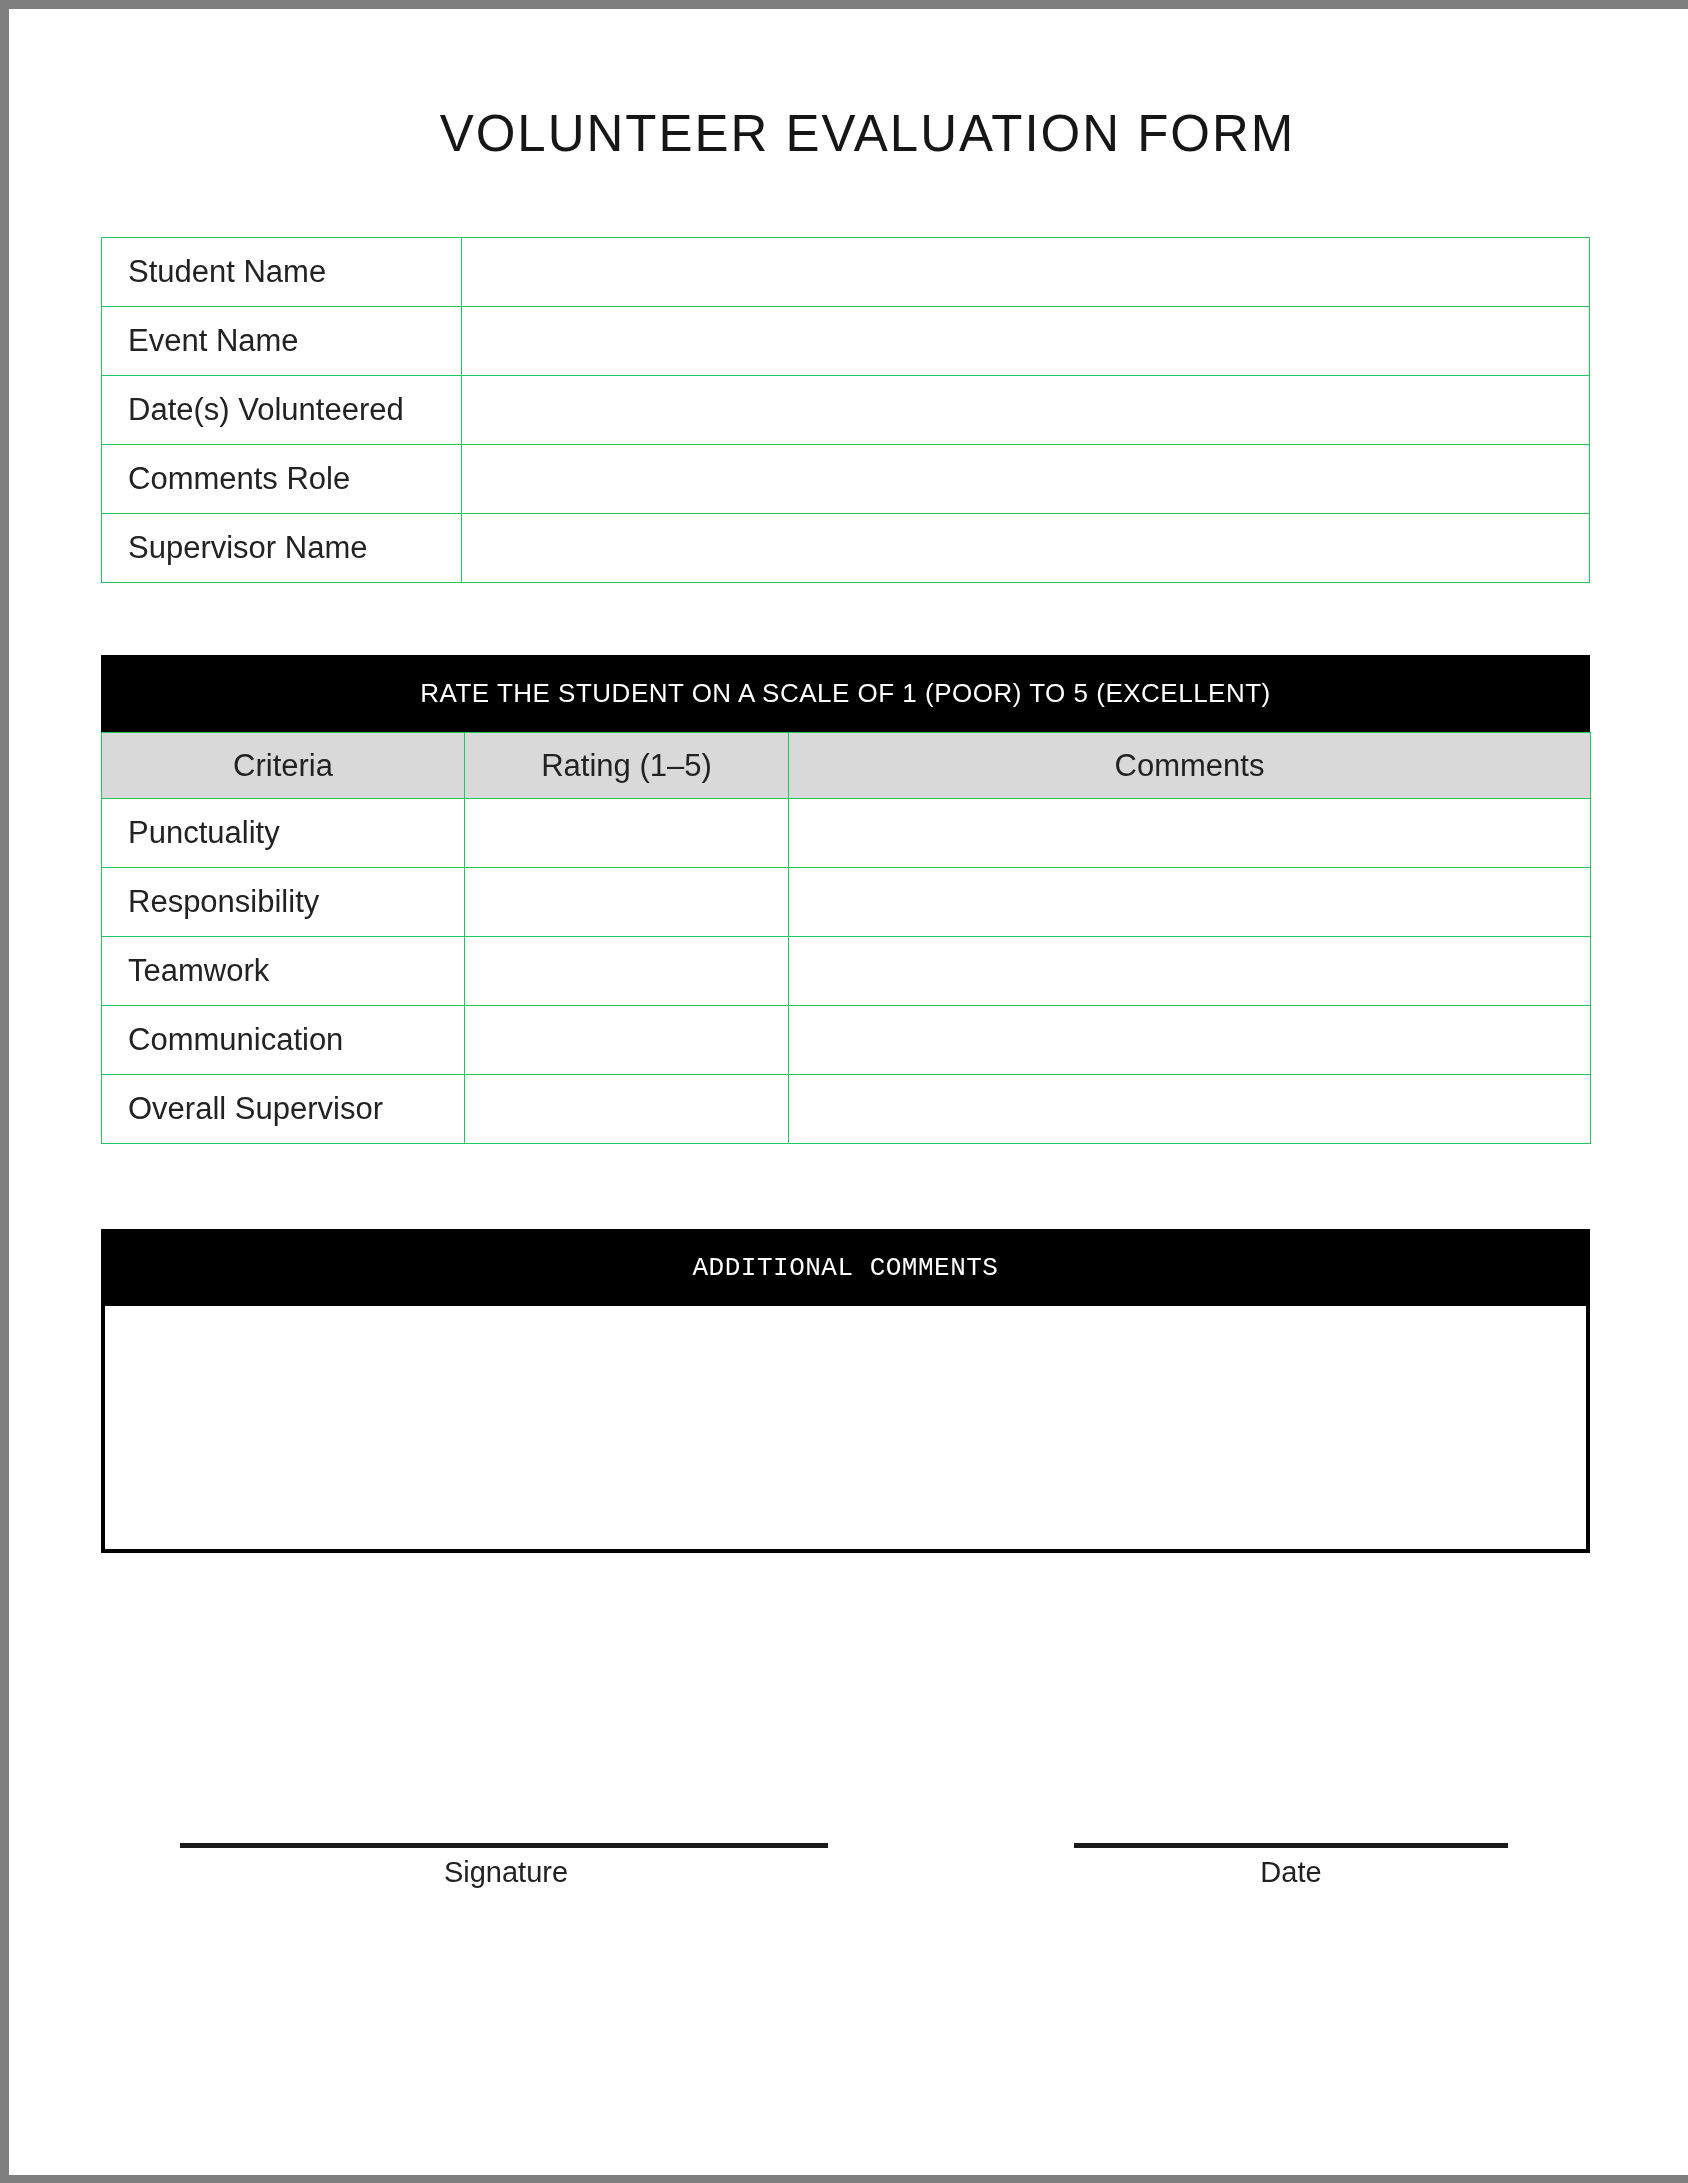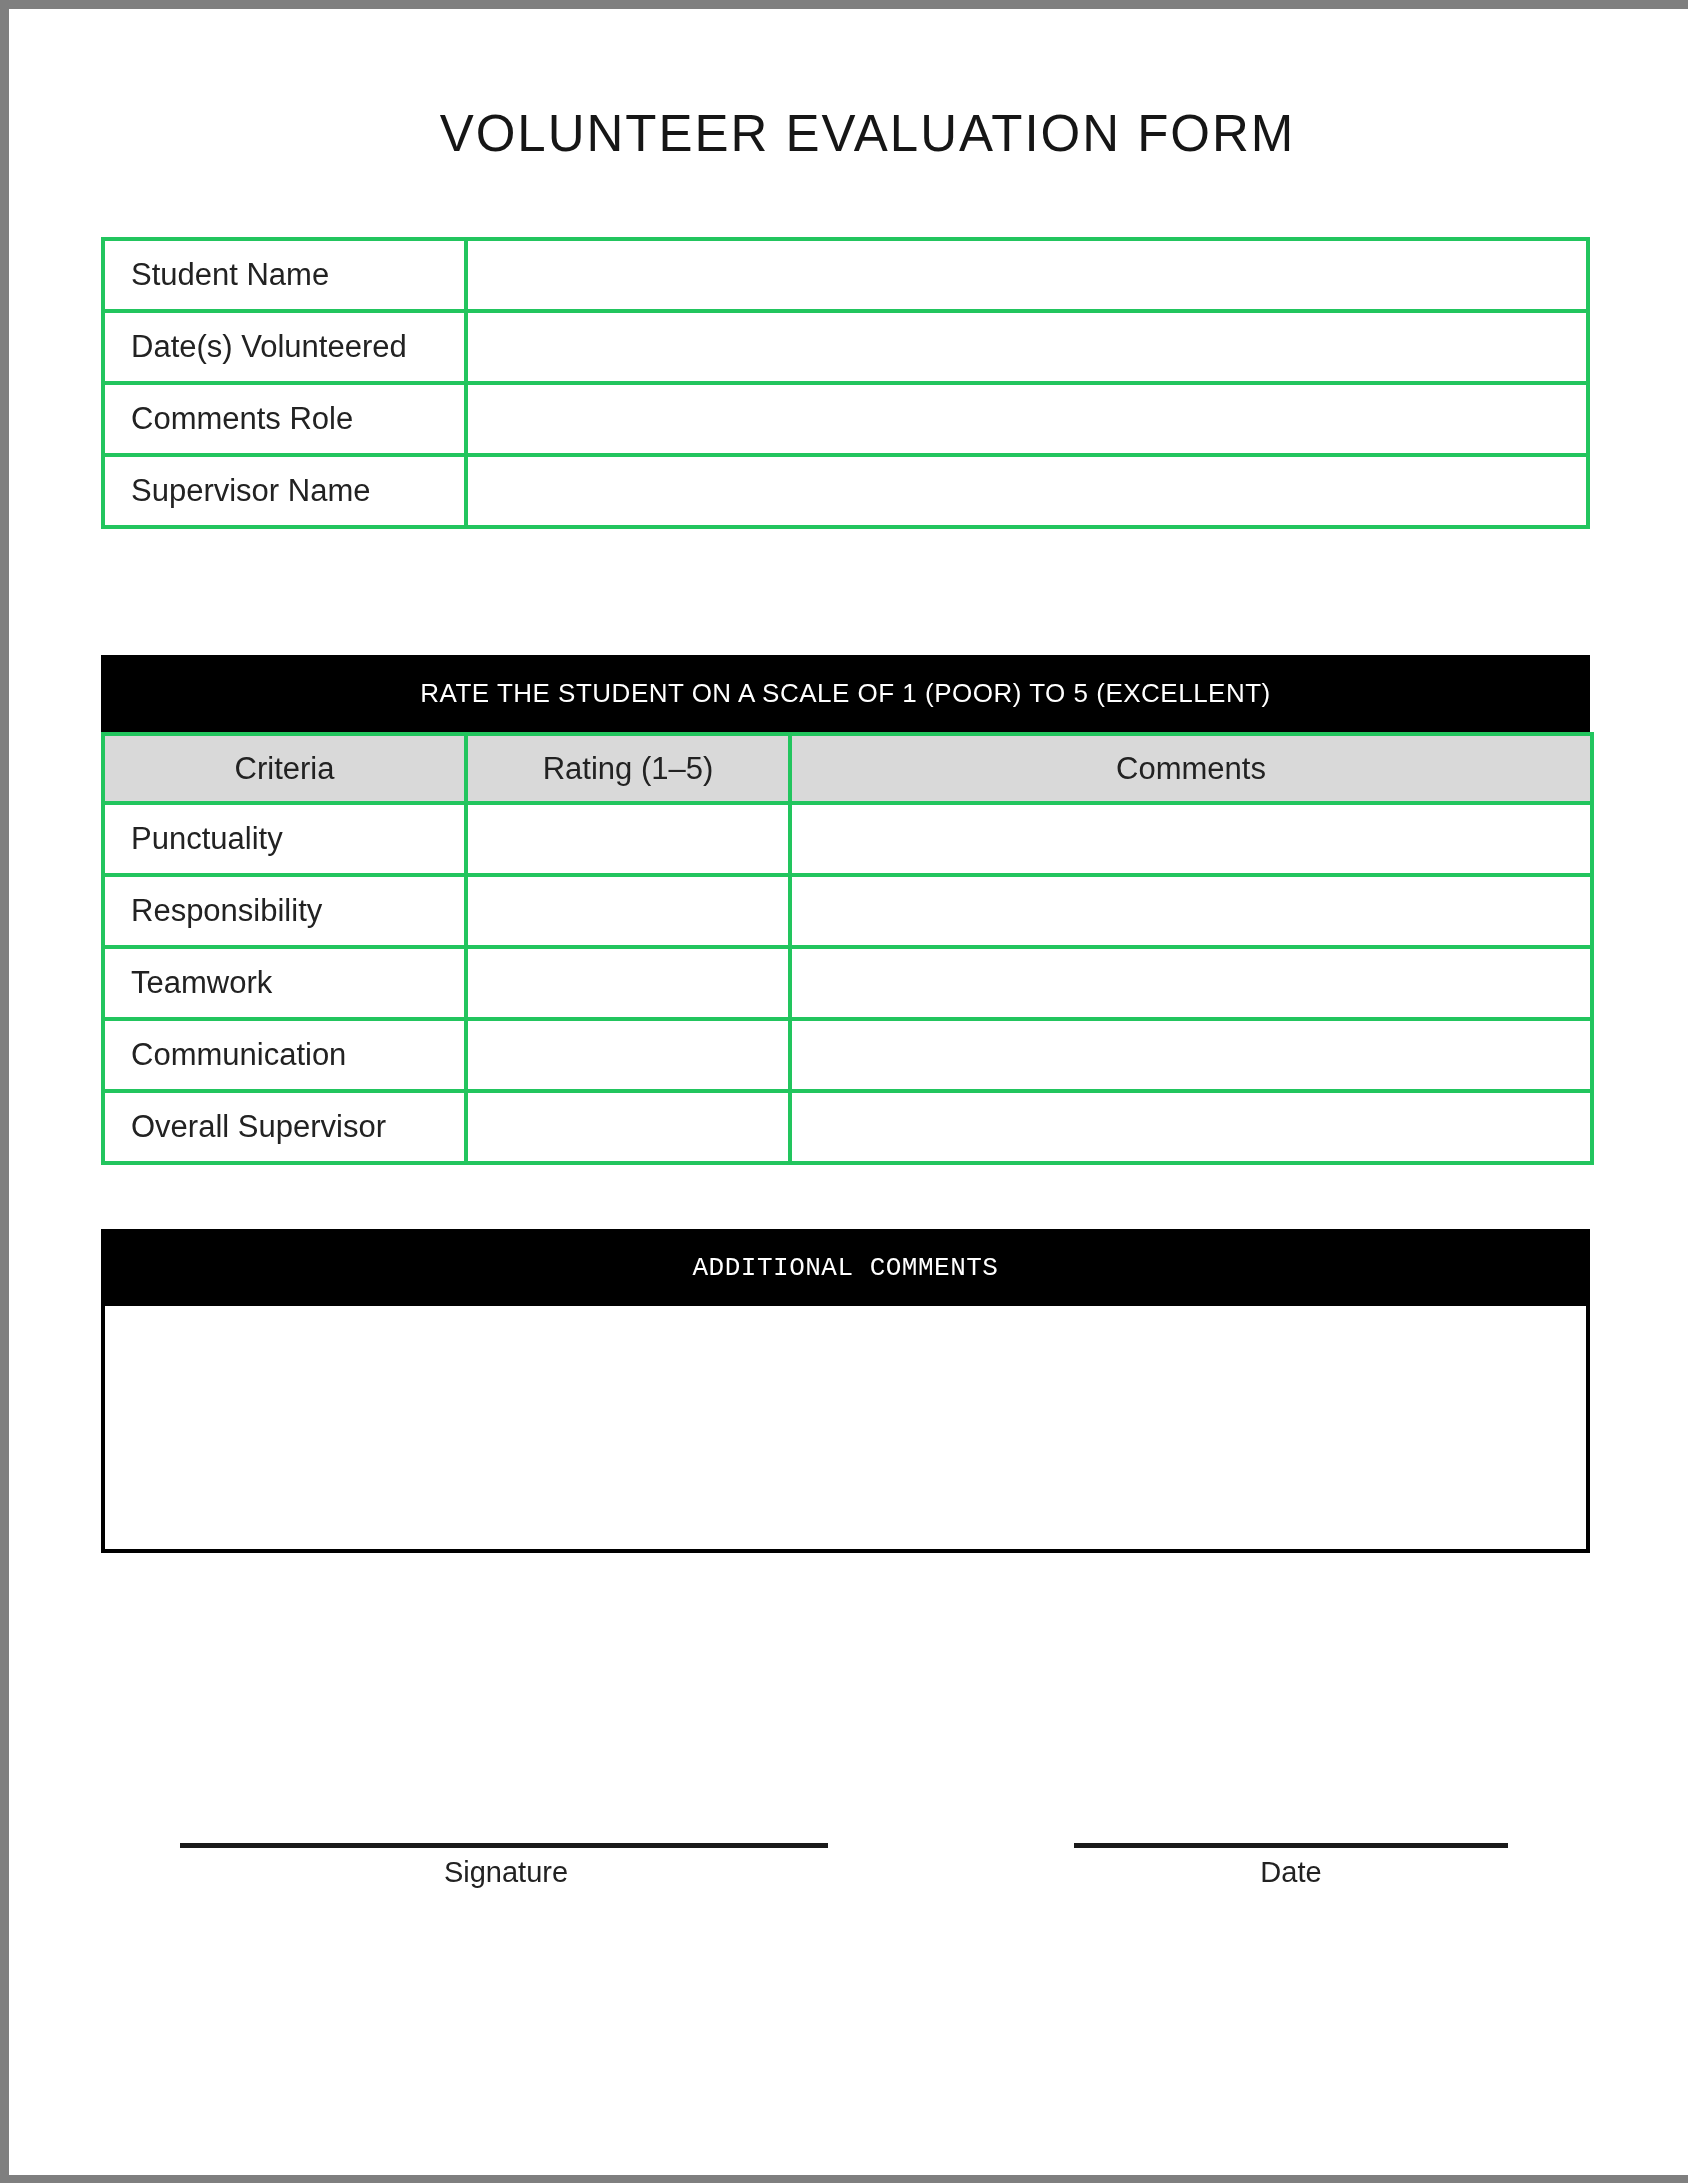--- a/index.html
+++ b/index.html
@@ -21,21 +21,21 @@
     position: absolute;
     left: 0; top: 95px;
     width: 100%;
     text-align: center;
     font-size: 51px;
     font-weight: 400;
     letter-spacing: 2px;
     color: #161616;
   }
   table { border-collapse: collapse; table-layout: fixed; }
-  td, th { border: 4px solid #22c55e; font-weight: 400; }
+  td, th { border: 1px solid #22c55e; font-weight: 400; }
 
   
   .info-table {
     position: absolute;
     left: 92px; top: 228px;
     width: 1489px;
   }
   .info-table td { height: 66px; font-size: 31px; }
   .info-table td.label-cell { width: 332px; padding-left: 26px; color: #222222; }
   .info-table td.value-cell { background: #ffffff; }
@@ -111,20 +111,24 @@
 <body>
 
 <div class="page">
 
   <div class="title">VOLUNTEER EVALUATION FORM</div>
 
   <table class="info-table">
     <tbody>
       <tr>
         <td class="label-cell">Student Name</td>
+        <td class="value-cell"></td>
+      </tr>
+      <tr>
+        <td class="label-cell">Event Name</td>
         <td class="value-cell"></td>
       </tr>
       <tr>
         <td class="label-cell">Date(s) Volunteered</td>
         <td class="value-cell"></td>
       </tr>
       <tr>
         <td class="label-cell">Comments Role</td>
         <td class="value-cell"></td>
       </tr>

